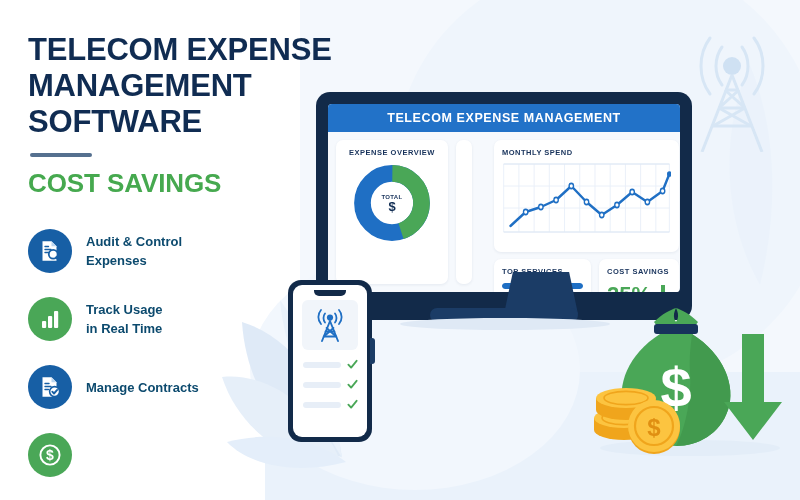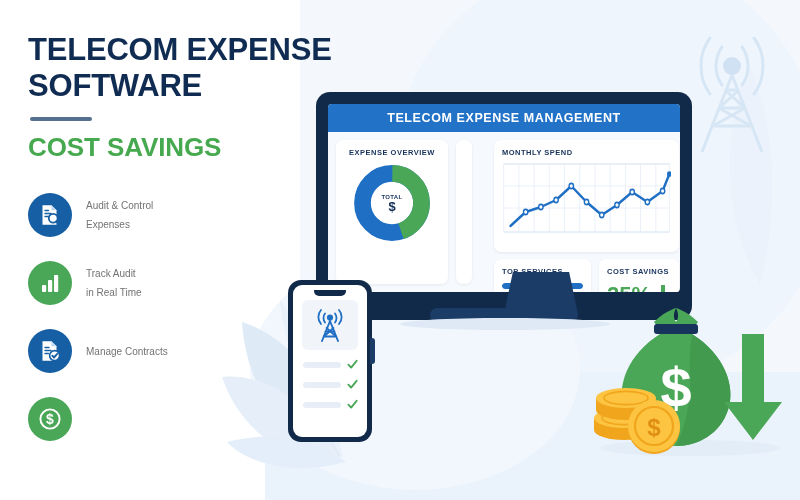--- a/index.html
+++ b/index.html
@@ -53,21 +53,21 @@
 
   .features { margin-top: 24px; }
   .feature { display: flex; align-items: center; gap: 14px; margin-bottom: 12px; height: 56px; }
   .fic {
     width: 44px; height: 44px; border-radius: 50%;
     display: flex; align-items: center; justify-content: center; flex: 0 0 44px;
   }
   .fic.blue  { background: #175fa5; }
   .fic.green { background: #4aa757; }
   .flabel {
-    color: #737373; font-size: 10px; line-height: 19px; font-weight: normal;
+    color: #0c4a6e; font-size: 13px; line-height: 19px; font-weight: bold;
   }
 
   
   .monitor { position: absolute; left: 316px; top: 92px; width: 376px; height: 228px; }
   .monitor-bezel {
     position: absolute; inset: 0;
     background: #122a49; border-radius: 14px;
   }
   .monitor-screen {
     position: absolute; left: 12px; top: 12px; right: 12px; bottom: 28px;
@@ -197,20 +197,21 @@
     <g stroke="#d7e6f5" stroke-width="3" fill="none">
       <path d="M60 53 L30 130 M60 53 L90 130"></path>
       <path d="M47 86 L73 86 M41 104 L79 104 M53 68 L67 68"></path>
       <path d="M53 68 L73 86 M67 68 L47 86 M47 86 L79 104 M73 86 L41 104"></path>
     </g>
   </svg>
 
   <div class="left">
     <div class="headline">
       <div>TELECOM EXPENSE</div>
+      <div>MANAGEMENT</div>
       <div>SOFTWARE</div>
     </div>
     <div class="rule"></div>
     <div class="subhead">COST SAVINGS</div>
 
     <div class="features">
 
       <div class="feature">
         <div class="fic blue">
           <svg width="26" height="26" viewBox="0 0 26 26">
@@ -231,21 +232,21 @@
 
       <div class="feature">
         <div class="fic green">
           <svg width="24" height="24" viewBox="0 0 24 24">
             <rect x="4" y="14" width="4.2" height="7" rx="1" fill="#fff"></rect>
             <rect x="10" y="9" width="4.2" height="12" rx="1" fill="#fff"></rect>
             <rect x="16" y="4" width="4.2" height="17" rx="1" fill="#fff"></rect>
           </svg>
         </div>
         <div class="flabel">
-          <div>Track Audit</div>
+          <div>Track Usage</div>
           <div>in Real Time</div>
         </div>
       </div>
 
       <div class="feature">
         <div class="fic blue">
           <svg width="26" height="26" viewBox="0 0 26 26">
             <path d="M5.5 3.2h9l5 5v14.6h-14z" fill="#fff"></path>
             <path d="M14.5 3.2l5 5h-5z" fill="#bcd6ef"></path>
             <g stroke="#175fa5" stroke-width="1.4" stroke-linecap="round">

